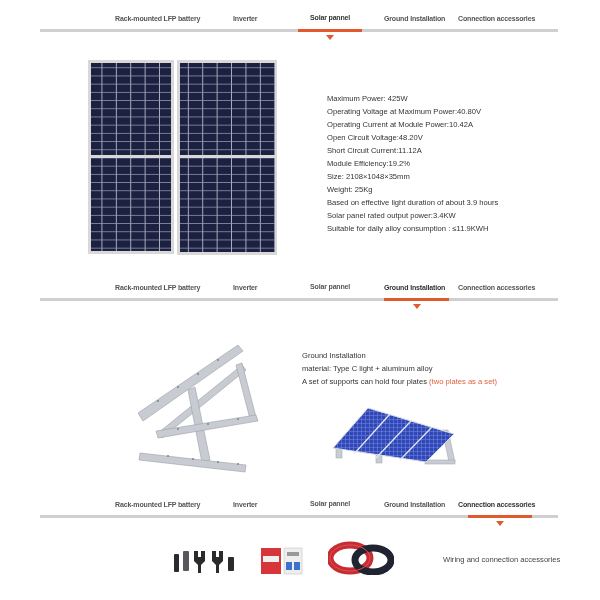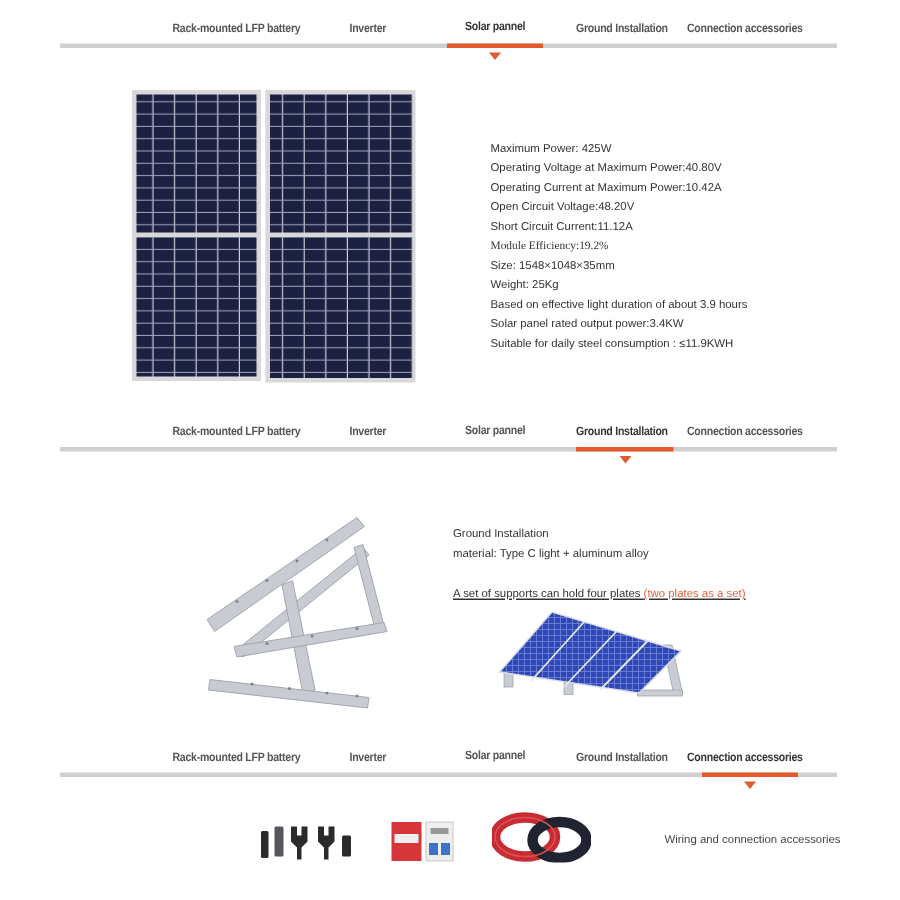--- a/index.html
+++ b/index.html
@@ -45,29 +45,29 @@
     <rect x="3" y="98" width="80" height="93" fill="url(#cells)"></rect>
 
     <rect x="89" y="0" width="100" height="195" fill="#d8d8d8"></rect>
     <rect x="92" y="3" width="95" height="92" fill="url(#cells)"></rect>
     <rect x="92" y="98" width="95" height="94" fill="url(#cells)"></rect>
   </svg>
 </div>
 
 <div class="spec" style="top:92px;">Maximum Power:  425W</div>
 <div class="spec" style="top:105px;">Operating Voltage at Maximum Power:40.80V</div>
-<div class="spec" style="top:118px;">Operating Current at Maximum Power:10.42A</div>
+<div class="spec" style="top:118px;">Operating Current at Module Power:10.42A</div>
 <div class="spec" style="top:131px;">Open Circuit Voltage:48.20V</div>
 <div class="spec" style="top:144px;text-align:center;">Short Circuit Current:11.12A</div>
-<div class="spec" style="top:157px;font-family:Liberation Serif, serif;">Module Efficiency:19.2%</div>
-<div class="spec" style="top:170px;">Size:  1548×1048×35mm</div>
+<div class="spec" style="top:157px;">Module Efficiency:19.2%</div>
+<div class="spec" style="top:170px;">Size:  2108×1048×35mm</div>
 <div class="spec" style="top:183px;">Weight:  25Kg</div>
 <div class="spec" style="top:196px;">Based on effective light duration of about 3.9 hours</div>
 <div class="spec" style="top:209px;">Solar panel rated output power:3.4KW</div>
-<div class="spec" style="top:222px;">Suitable for daily steel consumption : ≤11.9KWH</div>
+<div class="spec" style="top:222px;">Suitable for daily alloy consumption : ≤11.9KWH</div>
 
 <div class="nav" style="top:269px;">
   <span class="nav-item" style="left:115px; top:14px;">Rack-mounted LFP battery</span>
   <span class="nav-item" style="left:233px; top:14px;">Inverter</span>
   <span class="nav-item" style="left:310px; top:13px;">Solar pannel</span>
   <span class="nav-item active" style="left:384px; top:14px;">Ground Installation</span>
   <span class="nav-item" style="left:458px; top:14px;">Connection accessories</span>
   <div class="nav-line" style="top:29px;"></div>
   <div class="nav-bar" style="left:384px; width:65px; top:29px;"></div>
   <div class="nav-tri" style="left:413px; top:35px;"></div>
@@ -100,21 +100,21 @@
         <circle cx="100" cy="129" r="1"></circle>
       <circle cx="40" cy="94" r="1"></circle>
         <circle cx="70" cy="89" r="1"></circle>
         <circle cx="100" cy="84" r="1"></circle>
     </g>
   </svg>
 </div>
 
 <div class="ground-text" style="top:349px;">Ground Installation</div>
 <div class="ground-text" style="top:362px;">material: Type C light + aluminum alloy</div>
-<div class="ground-text" style="top:389px;text-decoration:underline;">
+<div class="ground-text" style="top:375px;">
   <span>A set of supports can hold four plates </span><span class="red">(two plates as a set)</span>
 </div>
 
 <div class="abs" style="left:330px; top:400px; width:130px; height:70px;">
   <svg width="130" height="70" viewBox="0 0 130 70">
     <defs>
       <pattern id="bcells" x="0" y="0" width="4" height="4" patternUnits="userSpaceOnUse">
         <rect width="4" height="4" fill="#2f47b8"></rect>
         <rect x="3.4" width="0.6" height="4" fill="#6c82d8"></rect>
         <rect y="3.4" width="4" height="0.6" fill="#6c82d8"></rect>

